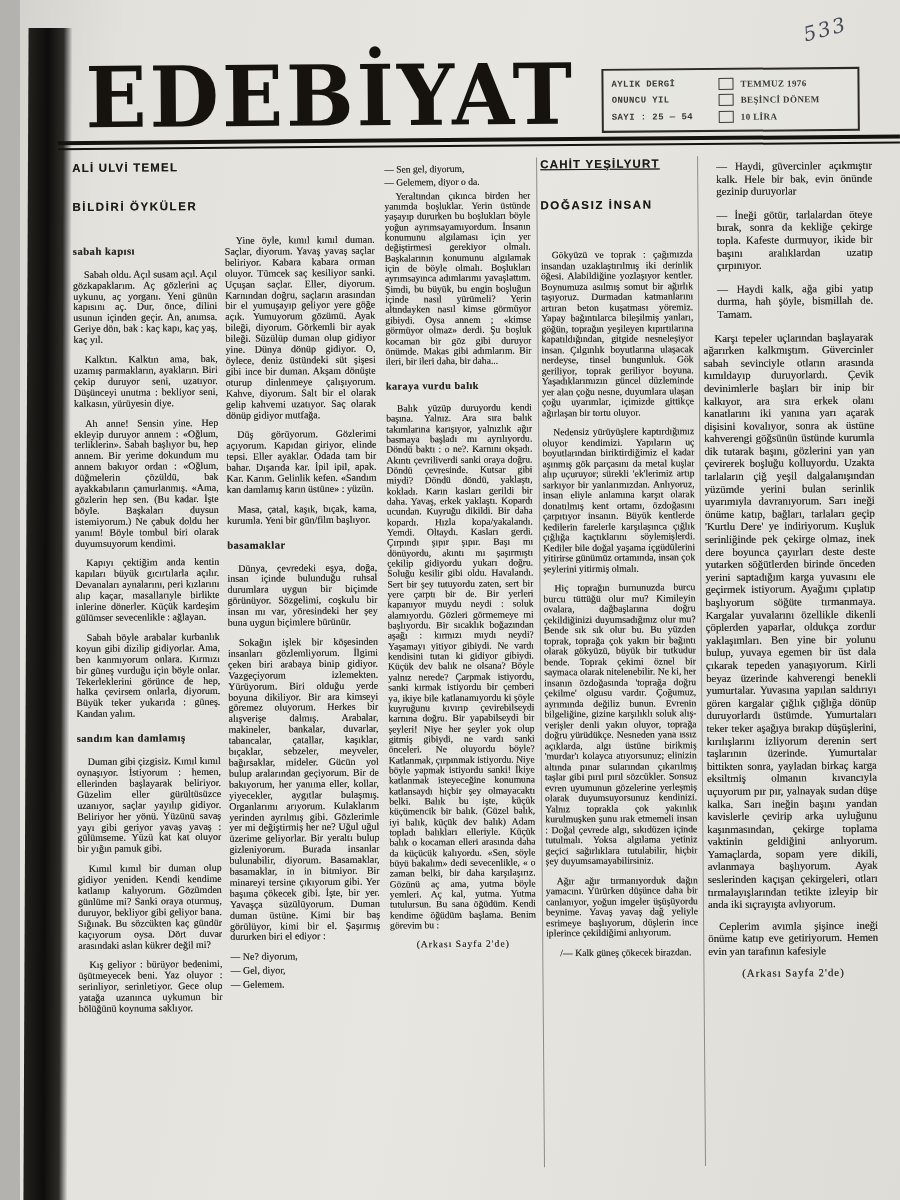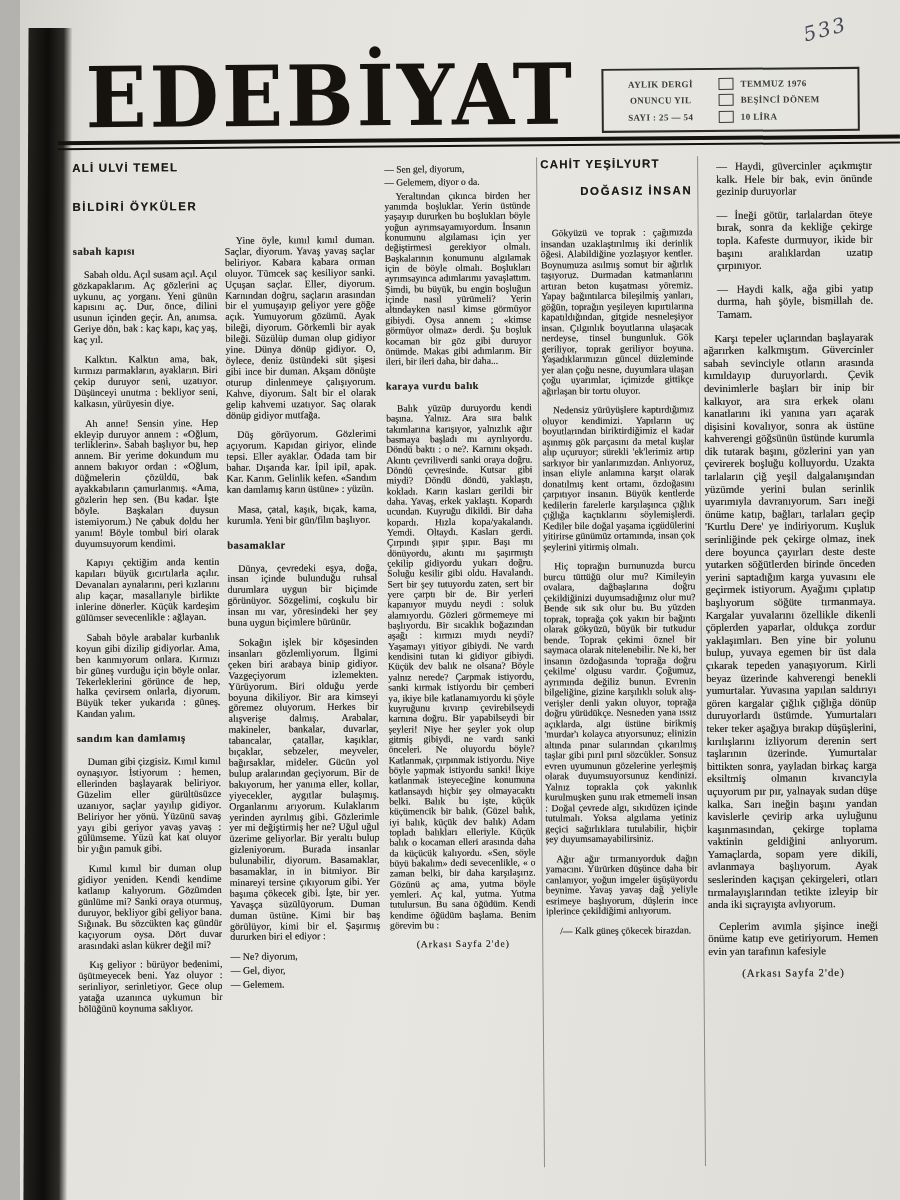--- a/index.html
+++ b/index.html
@@ -15,37 +15,37 @@
     font-style:italic;font-size:20px;color:#363a4d;transform:rotate(-14deg);letter-spacing:2px;opacity:.9;}
   .masthead{position:absolute;left:86px;top:48px;font-family:"DejaVu Serif",serif;font-weight:bold;
     font-size:80px;letter-spacing:3px;color:#16130f;transform:scaleY(1.05);white-space:nowrap;}
   .rule-double{position:absolute;left:58px;top:138px;width:842px;border-top:4px solid #16130f;}
   .rule-double::after{content:"";display:block;margin-top:3px;border-top:2px solid #16130f;}
   .infobox{position:absolute;left:602px;top:70px;width:258px;height:64px;border:2px solid #2c2a25;
     background:rgba(232,231,226,.55);display:flex;flex-direction:column;justify-content:space-evenly;
     padding:3px 8px;box-sizing:border-box;}
   .inforow{display:flex;align-items:center;font-family:"Liberation Serif",serif;font-size:9px;
     font-weight:bold;color:#3c3a34;letter-spacing:.4px;white-space:nowrap;}
-  .inforow .left{width:98px;text-align:center;}
+  .inforow .left{width:98px;text-align:left;font-family:Liberation Mono, monospace;}
   .chk{width:13px;height:10px;border:1.5px solid #3c3a34;margin:0 7px 0 9px;flex:none;}
   .cols{position:absolute;left:72px;top:158px;width:800px;height:1014px;display:flex;}
   .col{overflow:hidden;box-sizing:border-box;font-family:"Liberation Serif",serif;
     text-align:justify;color:#2a2722;text-shadow:0 0 .4px rgba(42,39,34,.65);}
   .c1{width:144px;margin-right:8px;font-size:10px;line-height:10.9px;}
   .c2{width:150px;margin-right:10px;font-size:10px;line-height:10.9px;padding-top:76px;}
   .c3{width:146px;margin-right:10px;font-size:9.6px;line-height:10.35px;padding-top:6px;}
   .c4{width:152px;margin-right:10px;font-size:9.7px;line-height:10.5px;}
   .c5{width:170px;font-size:10.8px;line-height:12.6px;padding-top:4px;}
   .vrule{position:absolute;top:158px;height:1010px;width:1px;background:#8f8d85;}
   .vr1{left:536px;} .vr2{left:697px;}
   .blk-author{font-family:"Liberation Sans",sans-serif;font-weight:bold;font-size:11.5px;
     letter-spacing:1.2px;text-align:left;margin:2px 0 28px;color:#1d1b17;text-indent:0;}
   .blk-title{font-family:"Liberation Sans",sans-serif;font-weight:bold;font-size:11.5px;
     letter-spacing:1.6px;text-align:left;margin:0 0 34px;color:#1d1b17;text-indent:0;}
-  .c4 .blk-author{margin-bottom:16px;} .c4 .blk-title{margin-bottom:32px;text-align:right;}
+  .c4 .blk-author{margin-bottom:30px;text-decoration:underline;} .c4 .blk-title{margin-bottom:40px;}
   .blk-section{font-weight:bold;font-size:1.06em;letter-spacing:.5px;text-align:left;margin:14px 0 12px;}
   .blk-p{margin:0 0 9px;text-indent:11px;}
   .blk-dlg{margin:0 0 3px;text-align:left;}
   .blk-dlg-indent{margin:0 0 11px 14px;}
   .blk-note{margin:9px 0;text-align:center;letter-spacing:1px;}
 </style>
 </head>
 <body>
 
 <div class="paper"></div>
@@ -78,21 +78,21 @@
 
   <div class="vrule vr1"></div>
   <div class="vrule vr2"></div>
 
   <div class="cols">
     <div class="col c1">
         <div class="blk-author">ALİ ULVİ TEMEL</div>
         <div class="blk-title">BİLDİRİ ÖYKÜLER</div>
         <div class="blk-section">sabah kapısı</div>
         <div class="blk-p">Sabah oldu. Açıl susam açıl. Açıl gözkapaklarım. Aç gözlerini aç uykunu, aç yorganı. Yeni günün kapısını aç. Dur, önce, dilini usunun içinden geçir. An, anımsa. Geriye dön, bak : kaç kapı, kaç yaş, kaç yıl.</div>
-        <div class="blk-p">Kalktın. Kalktın ama, bak, kırmızı parmakların, ayakların. Biri çekip duruyor seni, uzatıyor. Düşünceyi unutma : bekliyor seni, kalkasın, yürüyesin diye.</div>
+        <div class="blk-p">Kalktın. Kalktın ama, bak, uzamış parmakların, ayakların. Biri çekip duruyor seni, uzatıyor. Düşünceyi unutma : bekliyor seni, kalkasın, yürüyesin diye.</div>
         <div class="blk-p">Ah anne! Sensin yine. Hep ekleyip duruyor annem : «Oğlum, terliklerin». Sabah başlıyor bu, hep annem. Bir yerime dokundum mu annem bakıyor ordan : «Oğlum, düğmelerin çözüldü, bak ayakkabıların çamurlanmış. «Ama, gözlerin hep sen. (Bu kadar. İşte böyle. Başkaları duysun istemiyorum.) Ne çabuk doldu her yanım! Böyle tombul biri olarak duyumsuyorum kendimi.</div>
         <div class="blk-p">Kapıyı çektiğim anda kentin kapıları büyük gıcırtılarla açılır. Devanaları aynalarını, peri kızlarını alıp kaçar, masallarıyle birlikte inlerine dönerler. Küçük kardeşim gülümser sevecenlikle : ağlayan.</div>
         <div class="blk-p">Sabah böyle arabalar kurbanlık koyun gibi dizilip gidiyorlar. Ama, ben kanmıyorum onlara. Kırmızı bir güneş vurduğu için böyle onlar. Tekerleklerini görünce de hep, halka çevirsem onlarla, diyorum. Büyük teker yukarıda : güneş. Kandan yalım.</div>
         <div class="blk-section">sandım kan damlamış</div>
         <div class="blk-p">Duman gibi çizgisiz. Kımıl kımıl oynaşıyor. İstiyorum : hemen, ellerinden başlayarak beliriyor. Güzelim eller gürültüsüzce uzanıyor, saçlar yayılıp gidiyor. Beliriyor her yönü. Yüzünü savaş yayı gibi geriyor yavaş yavaş : gülümseme. Yüzü kat kat oluyor bir yığın pamuk gibi.</div>
         <div class="blk-p">Kımıl kımıl bir duman olup gidiyor yeniden. Kendi kendime katlanıp kalıyorum. Gözümden günlüme mi? Sanki oraya oturmuş, duruyor, bekliyor gibi geliyor bana. Sığınak. Bu sözcükten kaç gündür kaçıyorum oysa. Dört duvar arasındaki aslan kükrer değil mi?</div>
         <div class="blk-p">Kış geliyor : bürüyor bedenimi, üşütmeyecek beni. Yaz oluyor : serinliyor, serinletiyor. Gece olup yatağa uzanınca uykumun bir bölüğünü koynuma saklıyor.</div>
       </div>
     <div class="col c2">
         <div class="blk-p">Yine öyle, kımıl kımıl duman. Saçlar, diyorum. Yavaş yavaş saçlar beliriyor. Kabara kabara orman oluyor. Tümcek saç kesiliyor sanki. Uçuşan saçlar. Eller, diyorum. Karnından doğru, saçların arasından bir el yumuşayıp geliyor yere göğe açık. Yumuyorum gözümü. Ayak bileği, diyorum. Görkemli bir ayak bileği. Süzülüp duman olup gidiyor yine. Dünya dönüp gidiyor. O, öylece, deniz üstündeki süt şişesi gibi ince bir duman. Akşam dönüşte oturup dinlenmeye çalışıyorum. Kahve, diyorum. Salt bir el olarak gelip kahvemi uzatıyor. Saç olarak dönüp gidiyor mutfağa.</div>

